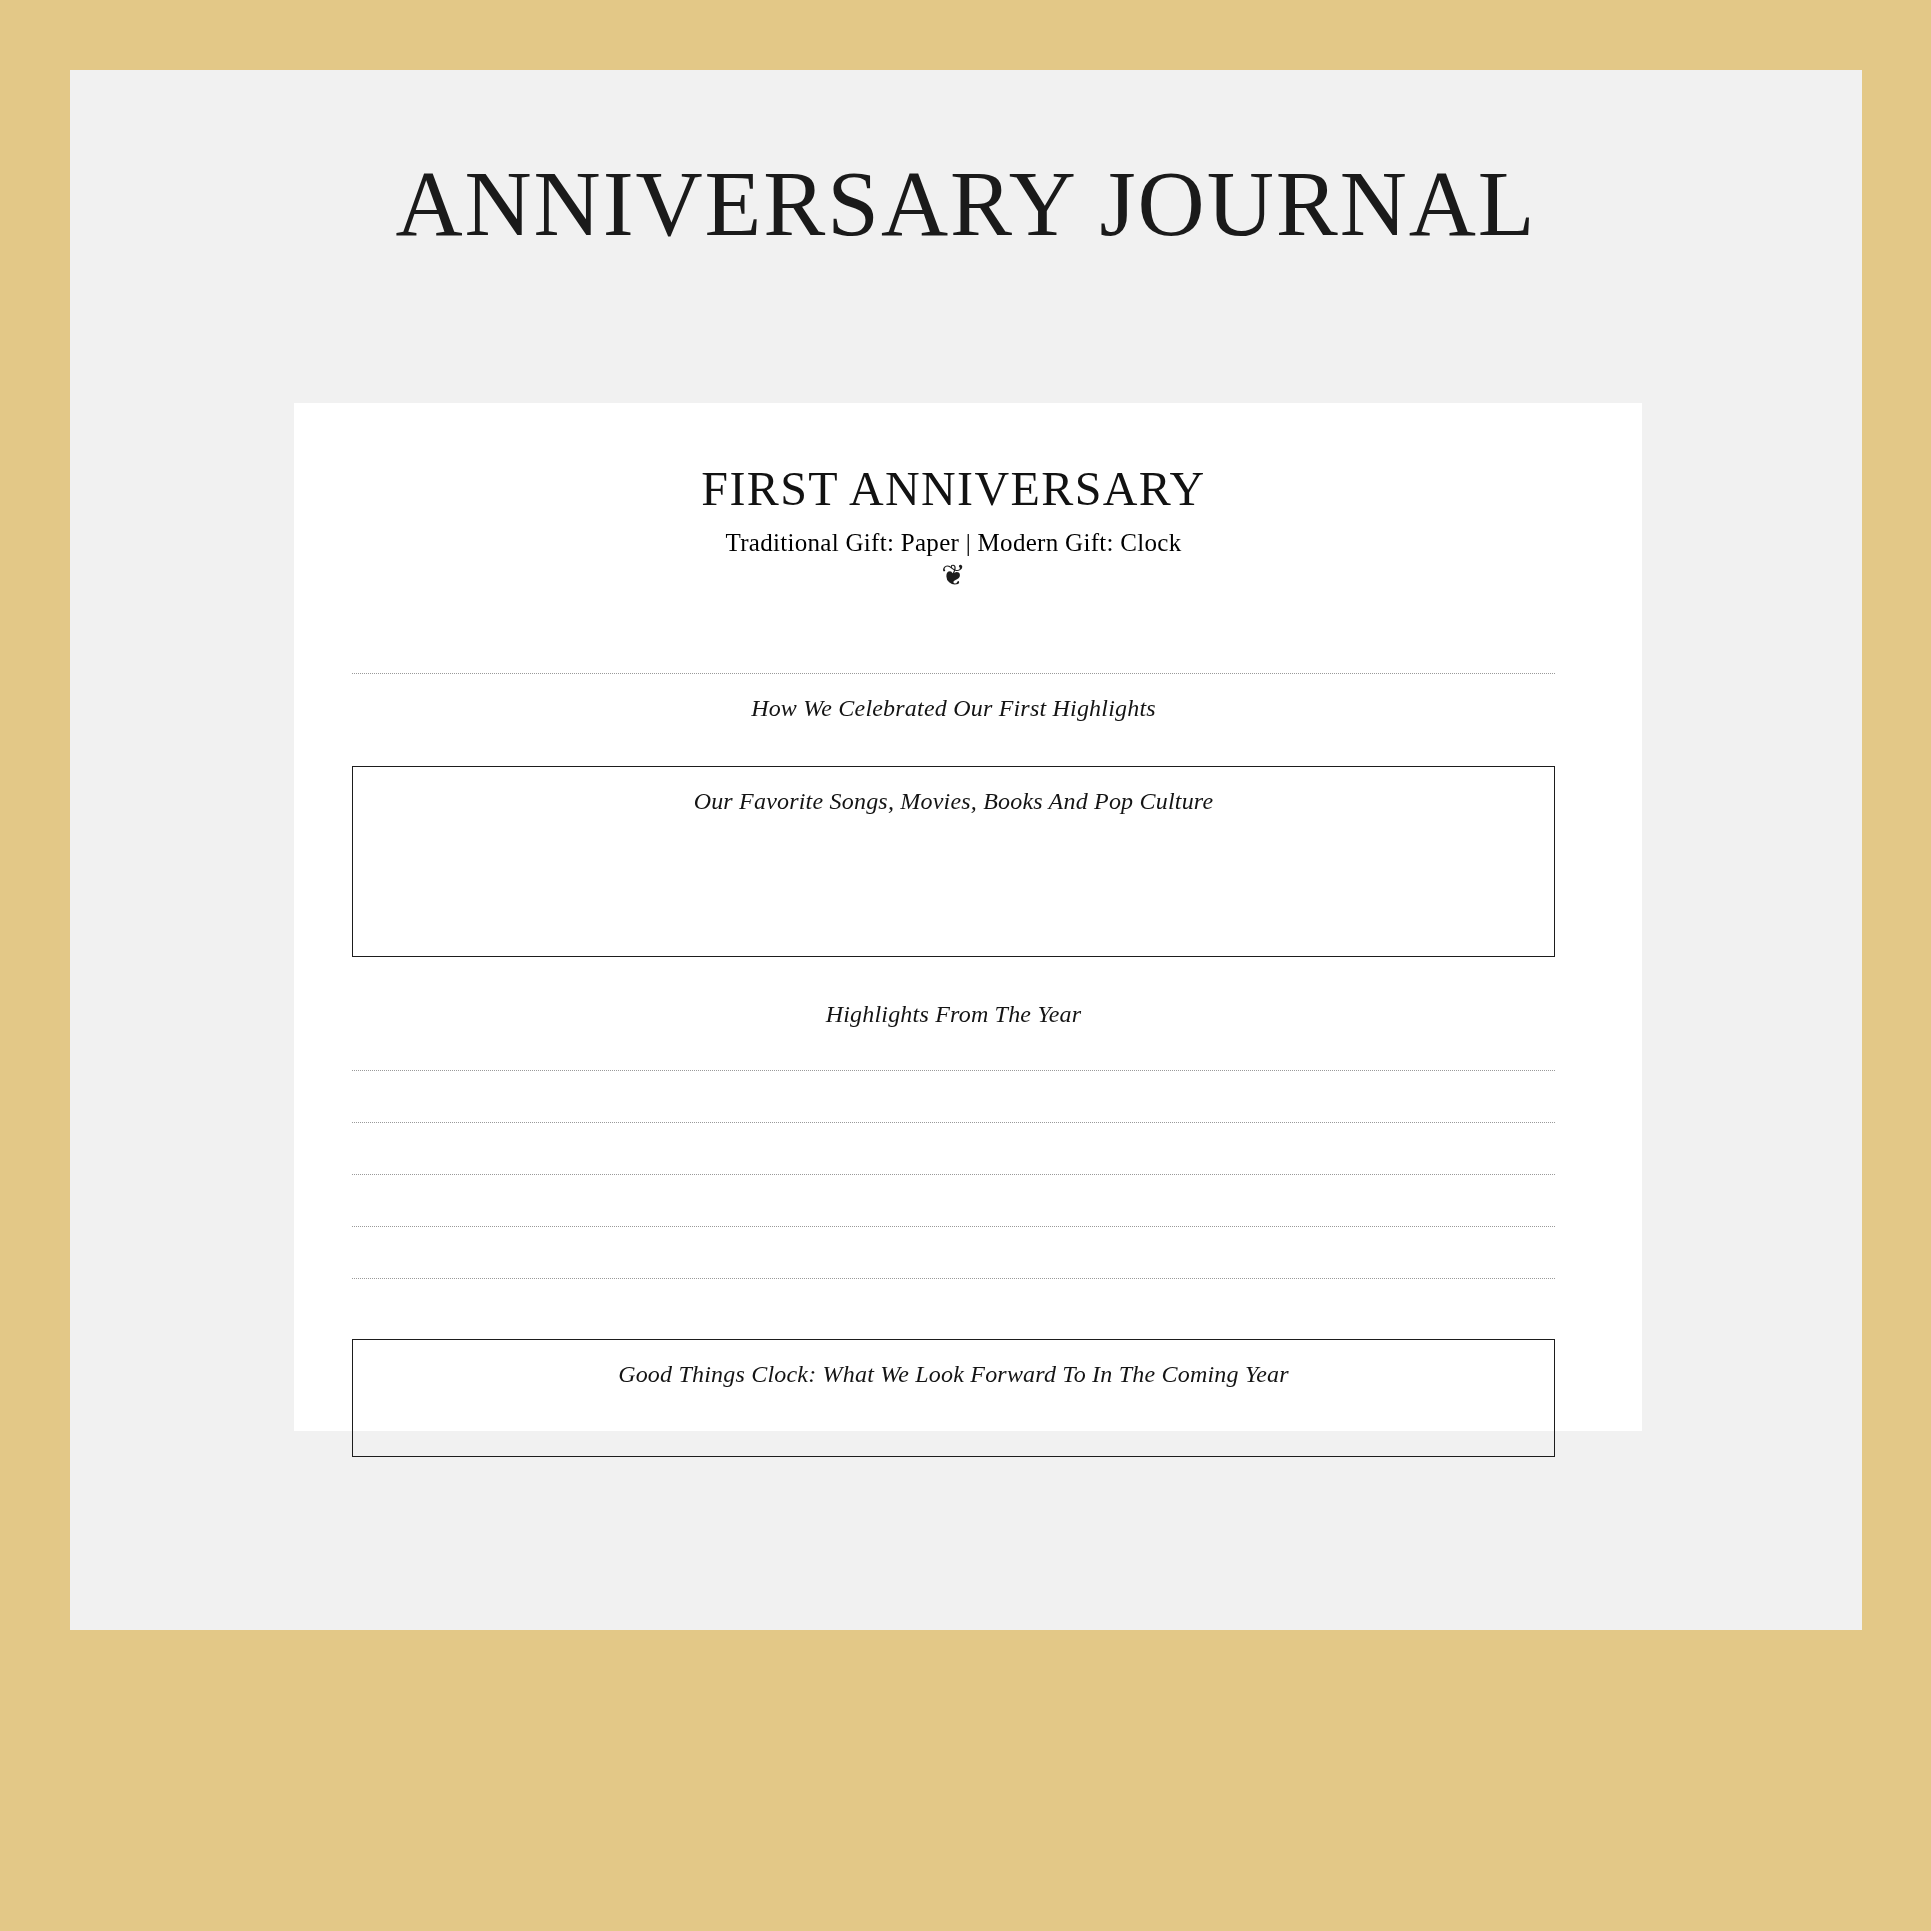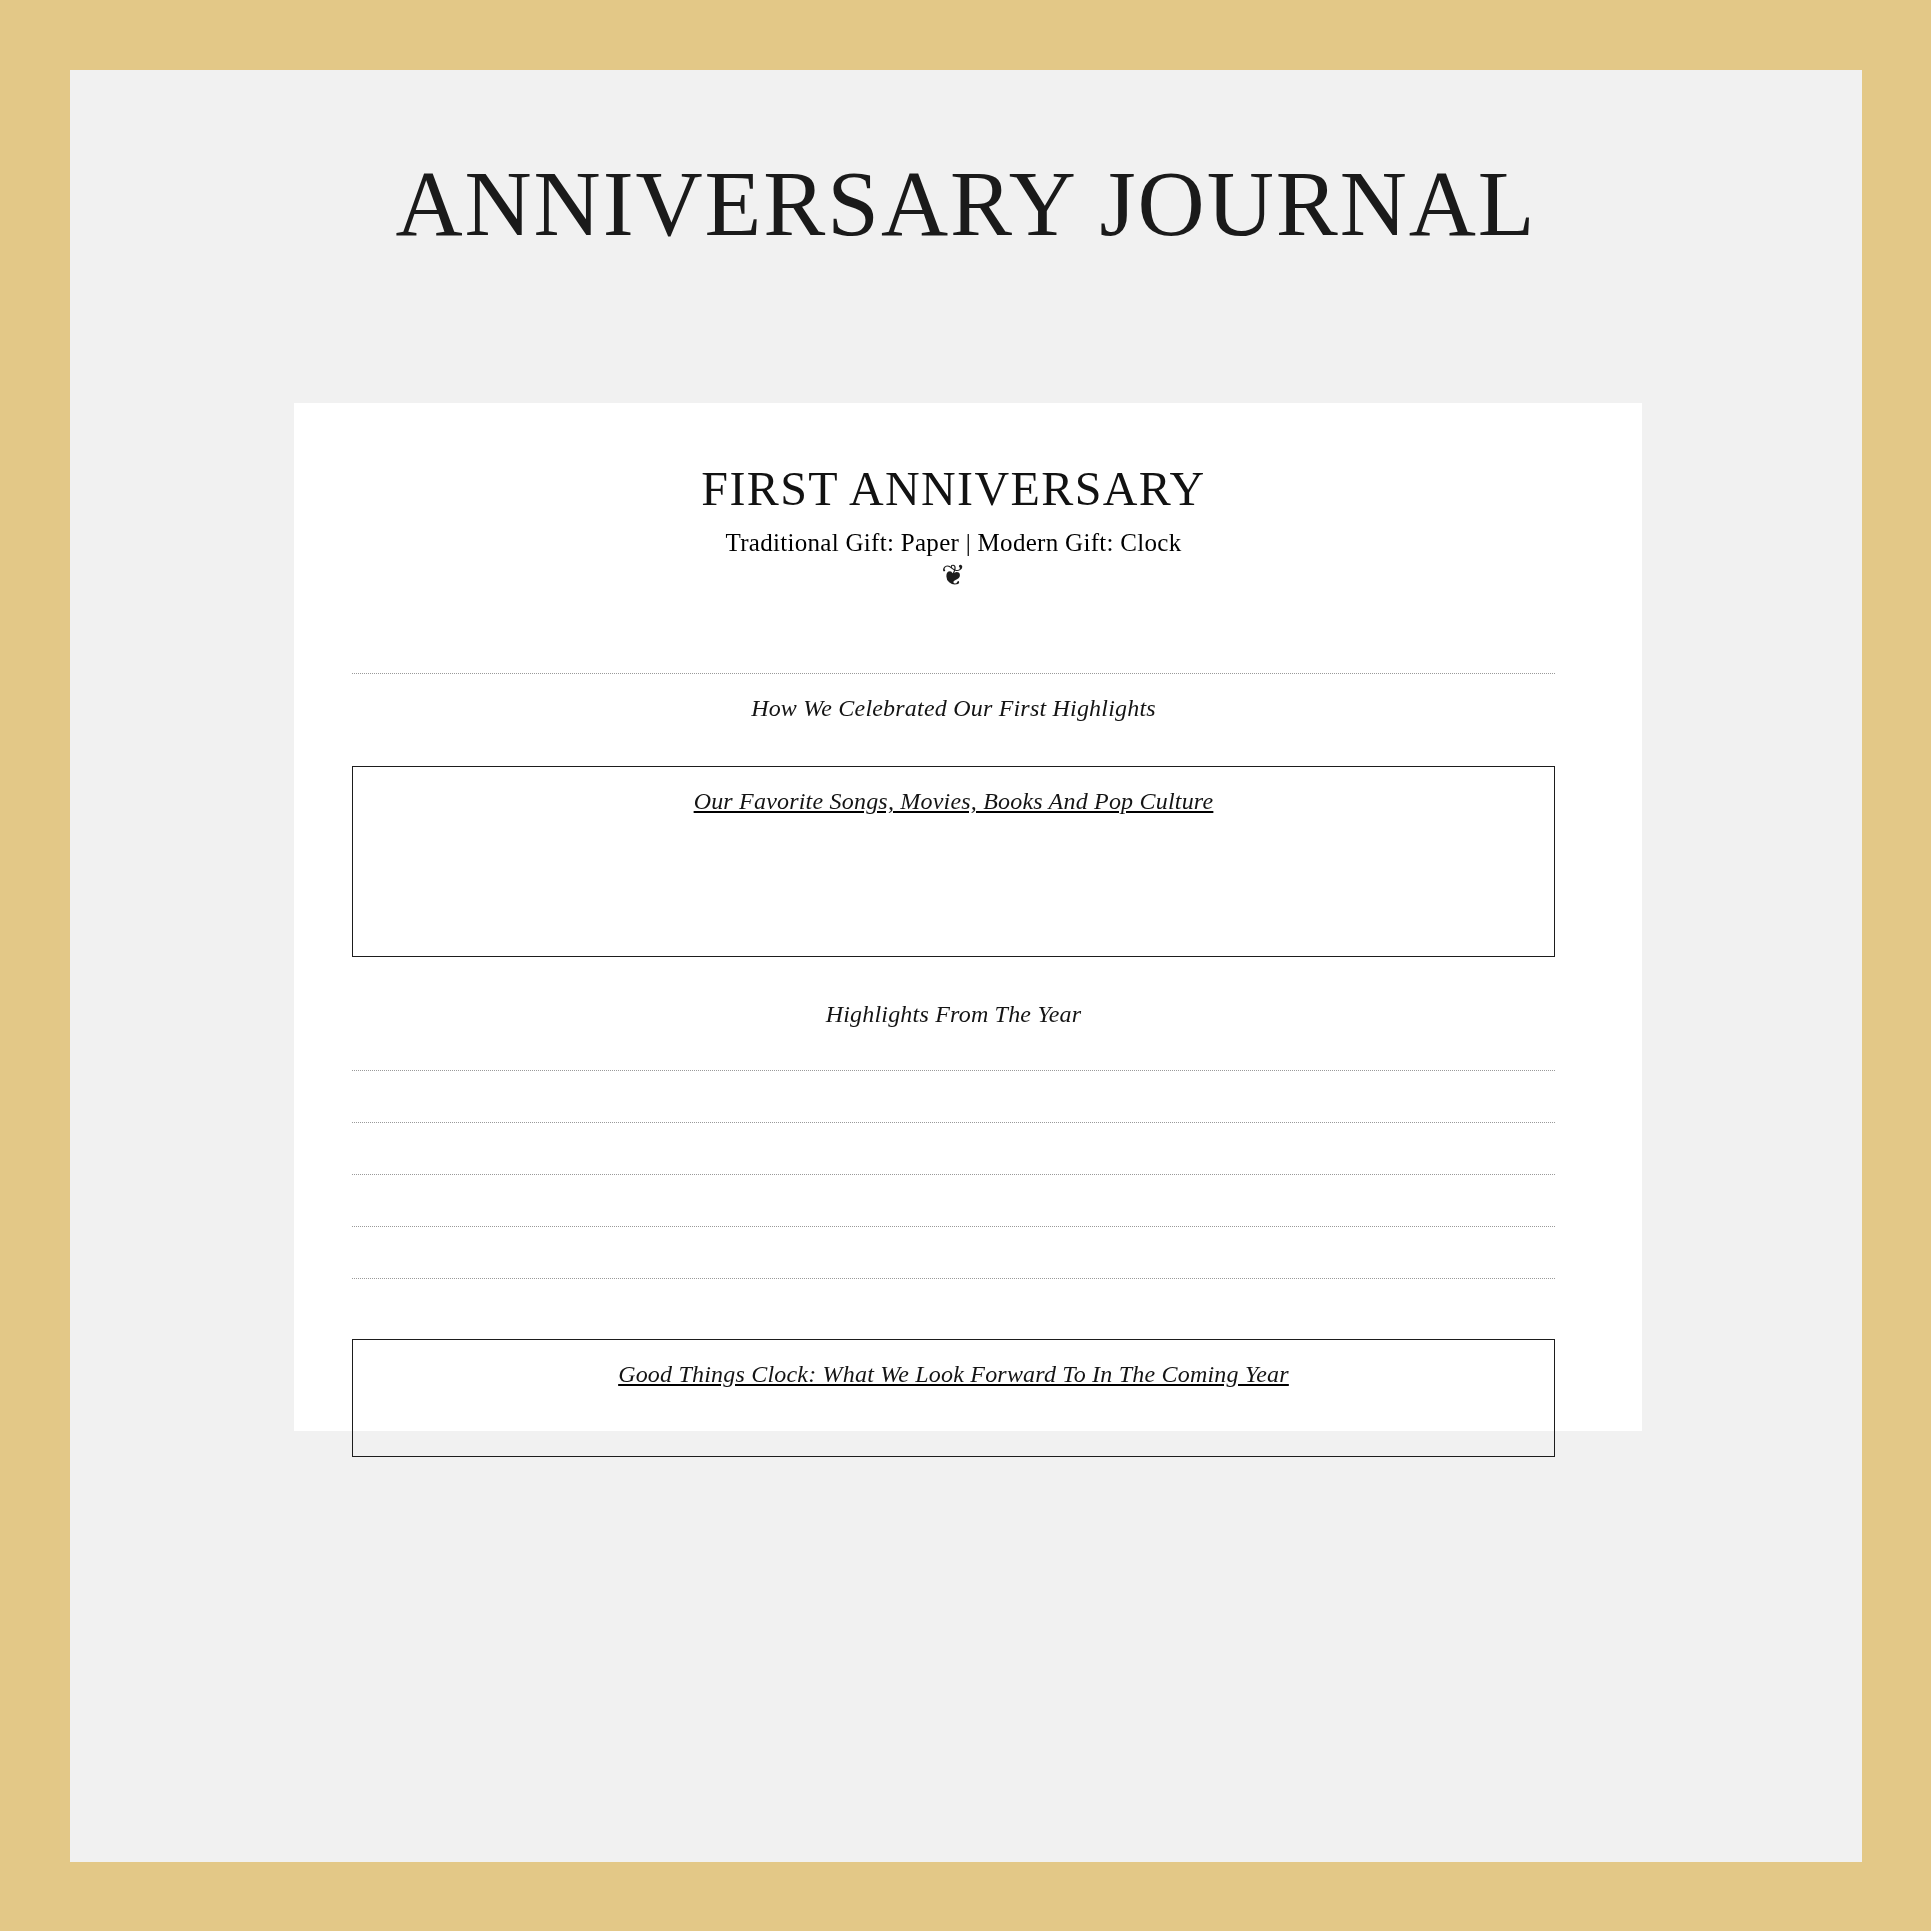--- a/index.html
+++ b/index.html
@@ -11,21 +11,21 @@
     height: 1931px;
     background: #e3c887;
     font-family: "Liberation Serif", serif;
     overflow: hidden;
   }
   .outer-frame {
     position: absolute;
     left: 70px;
     top: 70px;
     width: 1792px;
-    height: 1792px;
+    height: 1560px;
     background: #f1f1f1;
     box-sizing: border-box;
   }
   .header {
     text-align: center;
     padding-top: 85px;
   }
   .main-title {
     font-family: "Liberation Serif", serif;
     font-size: 93px;
@@ -94,21 +94,20 @@
   .celebrate-block {
     margin-top: 81px;
   }
   .celebrate-block .section-label {
     margin-top: 21px;
   }
   .boxed {
     border: 1.9px solid #1d1d1d;
     box-sizing: border-box;
     width: 100%;
-    text-decoration: underline;
   }
   .box-fav {
     margin-top: 44px;
     height: 191px;
     padding-top: 21px;
   }
   .highlights-label {
     margin-top: 44px;
   }
   .lines-group {

